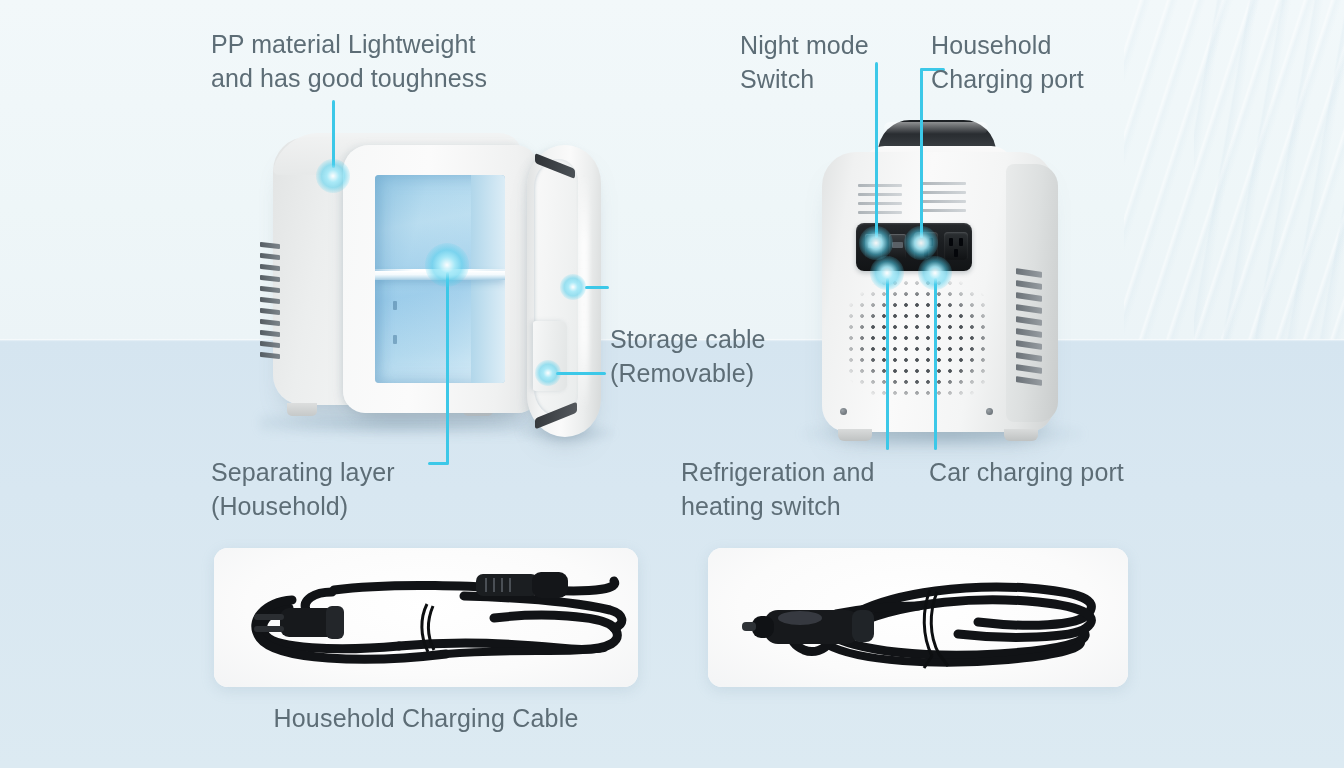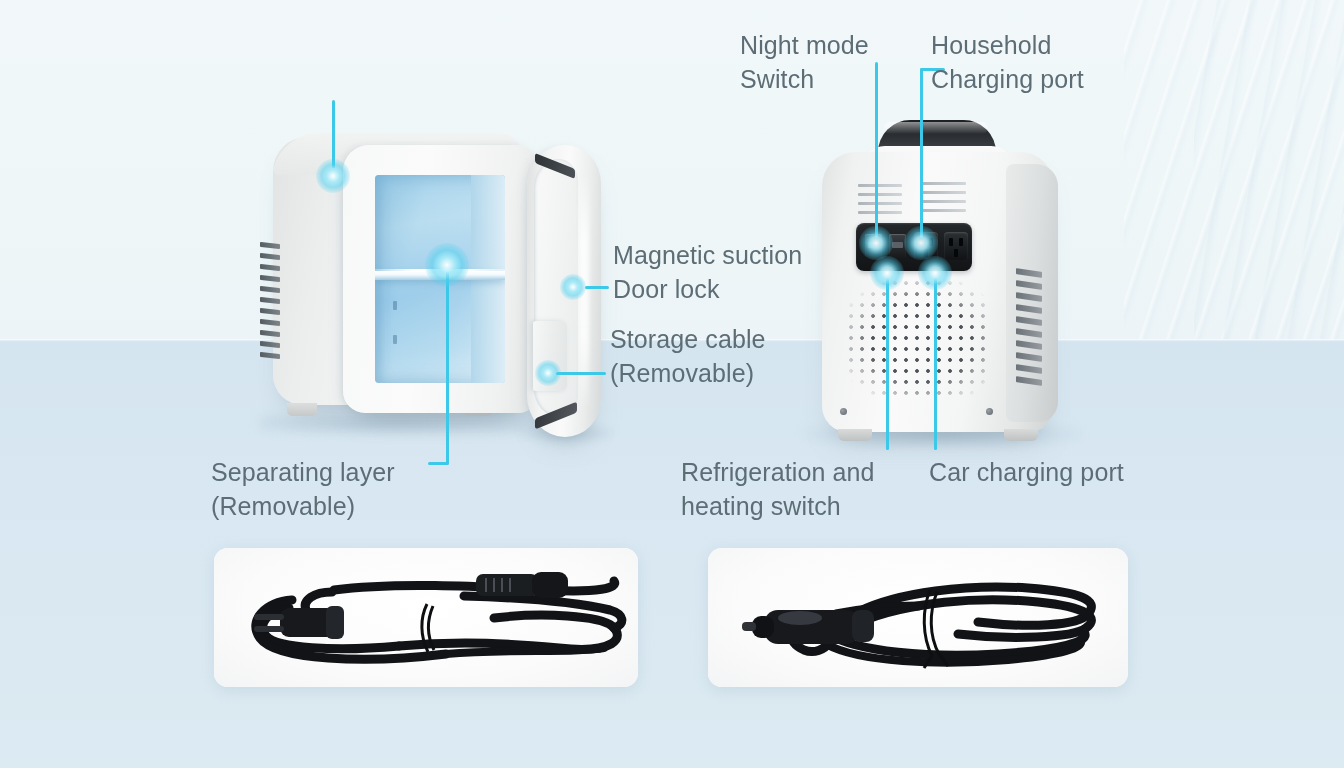--- a/index.html
+++ b/index.html
@@ -454,35 +454,35 @@
   <div class="lead-v" style="left:446px; top:272px; height:192px;"></div>
   <div class="lead-h" style="left:428px; top:462px; width:21px;"></div>
   <div class="hotspot lg" style="left:447px; top:265px;"></div>
 
   <div class="lead-v" style="left:886px; top:278px; height:172px;"></div>
   <div class="hotspot" style="left:887px; top:273px;"></div>
 
   <div class="lead-v" style="left:934px; top:278px; height:172px;"></div>
   <div class="hotspot" style="left:935px; top:273px;"></div>
 
+  <div class="callout" style="left:211px; top:27px;">PP material Lightweight
+and has good toughness</div>
 
   <div class="callout" style="left:931px; top:28px;">Household
 Charging port</div>
 
   <div class="callout" style="left:740px; top:28px;">Night mode
 Switch</div>
 
-  <div class="callout" style="left:613px; top:238px;">Magnetic suction
-Door lock</div>
 
   <div class="callout" style="left:610px; top:322px;">Storage cable
 (Removable)</div>
 
   <div class="callout" style="left:211px; top:455px;">Separating layer
-(Removable)</div>
+(Household)</div>
 
   <div class="callout" style="left:929px; top:455px;">Car charging port</div>
 
   <div class="callout" style="left:681px; top:455px;">Refrigeration and
 heating switch</div>
 
   <div class="card" style="left:214px; top:548px; width:424px; height:139px;">
     <div class="card-inner"></div>
     <svg class="cable-svg" width="424" height="139" viewBox="0 0 424 139">
       <g fill="none" stroke="#111316" stroke-linecap="round">
@@ -512,20 +512,21 @@
         </g>
         <rect x="318" y="24" width="36" height="26" rx="9" fill="#141619"></rect>
       </g>
 
       <g stroke="#0d0f11" stroke-width="3" fill="none">
         <path d="M213 56 C 206 70, 206 88, 214 104"></path>
         <path d="M219 58 C 213 72, 213 88, 220 102"></path>
       </g>
     </svg>
   </div>
+  <div class="card-label" style="left:214px; top:704px; width:424px;">Household Charging Cable</div>
 
   <div class="card" style="left:708px; top:548px; width:420px; height:139px;">
     <div class="card-inner"></div>
     <svg class="cable-svg" width="420" height="139" viewBox="0 0 420 139">
       <g fill="none" stroke="#111316" stroke-linecap="round">
         <path d="M150 64 C 190 44, 260 36, 320 40 C 372 44, 392 52, 380 66 C 370 78, 320 80, 270 74" stroke-width="9"></path>
         <path d="M152 74 C 200 54, 270 48, 330 54 C 380 59, 392 70, 378 80 C 366 90, 300 92, 250 86" stroke-width="9"></path>
         <path d="M120 86 C 150 104, 220 110, 290 106 C 350 102, 384 94, 376 84" stroke-width="9"></path>
         <path d="M118 96 C 150 114, 230 118, 300 112 C 352 107, 378 100, 372 92" stroke-width="8"></path>
         <path d="M96 70 C 80 78, 78 94, 96 102 C 106 106, 116 102, 122 94" stroke-width="9"></path>

